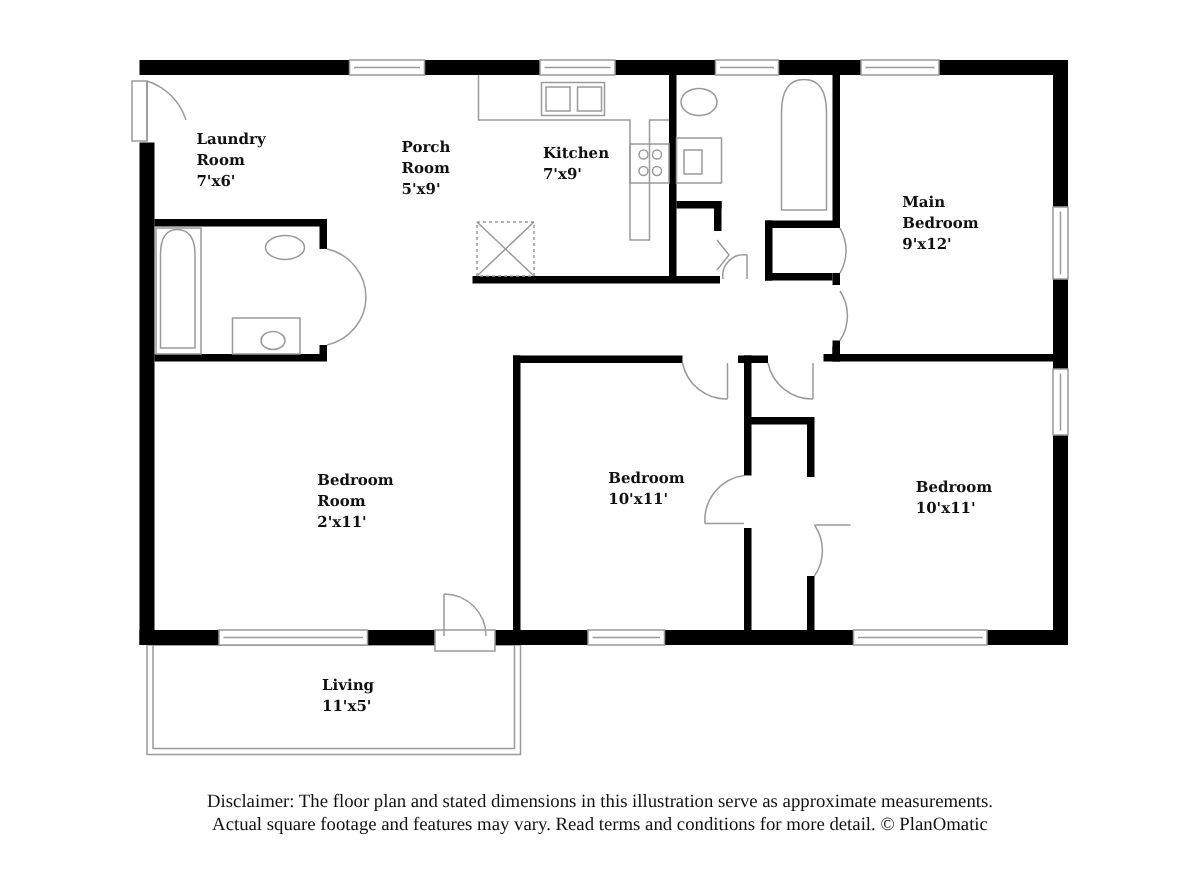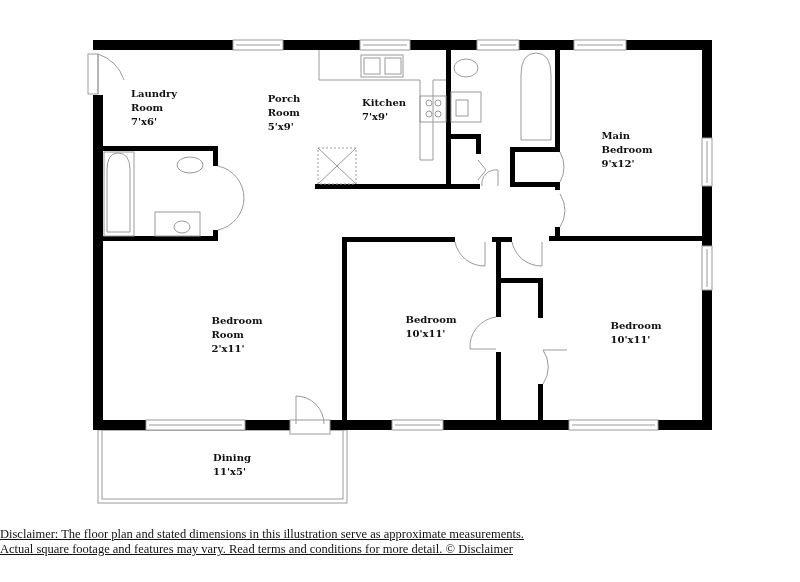--- a/index.html
+++ b/index.html
@@ -1,20 +1,20 @@
 <!DOCTYPE html>
 <html><head>
 <meta charset="utf-8">
 <style>
   html, body { margin:0; padding:0; background:#ffffff; }
   body { width:800px; height:582px; position:relative; overflow:hidden; font-family:"DejaVu Serif", serif; }
   #plan { position:absolute; left:0; top:0; width:800px; height:582px; }
   .lbl { position:absolute; text-align:left; font-family:"DejaVu Serif", serif; font-weight:bold; font-size:10px; line-height:14px; color:#111; transform:translate(-50%,0); white-space:nowrap;margin-left:12px; }
   .lbl span { display:block; }
-  .disc { position:absolute; left:0; width:800px; text-align:left; font-family:"Liberation Serif", serif; font-size:12.5px; color:#111; line-height:15px;text-decoration:underline; }
+  .disc { position:absolute; left:0; width:800px; text-align:center; font-family:"Liberation Serif", serif; font-size:12.5px; color:#111; line-height:15px; }
 </style>
 </head>
 <body>
 
 <svg id="plan" viewBox="0 0 800 582" xmlns="http://www.w3.org/2000/svg">
 
   <g fill="none" stroke="#9a9a9a" stroke-width="1">
     <rect x="98" y="430" width="249" height="73"></rect>
     <rect x="102" y="430" width="241" height="69"></rect>
   </g>
@@ -175,18 +175,18 @@
 </div>
 <div class="lbl" style="left:419px;top:313px;">
   <span>Bedroom</span>
   <span>10'x11'</span>
 </div>
 <div class="lbl" style="left:624px;top:319px;">
   <span>Bedroom</span>
   <span>10'x11'</span>
 </div>
 <div class="lbl" style="left:220px;top:451px;">
-  <span>Dining</span>
+  <span>Living</span>
   <span>11'x5'</span>
 </div>
 
 <div class="disc" style="top:527px;">Disclaimer: The floor plan and stated dimensions in this illustration serve as approximate measurements.</div>
-<div class="disc" style="top:542px;">Actual square footage and features may vary. Read terms and conditions for more detail. © Disclaimer</div>
+<div class="disc" style="top:542px;">Actual square footage and features may vary. Read terms and conditions for more detail. © PlanOmatic</div>
 
 </body></html>

